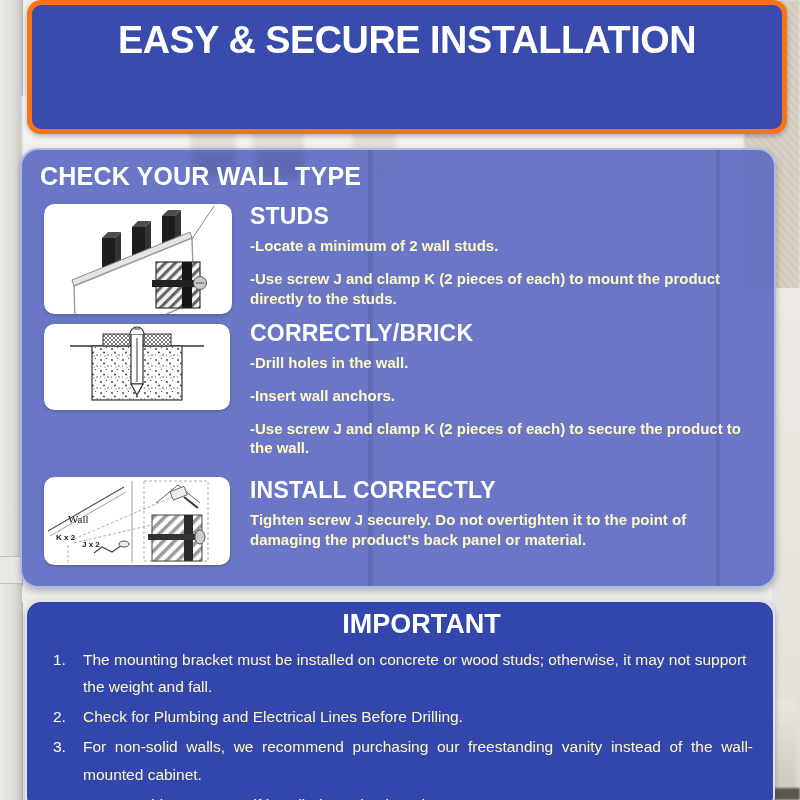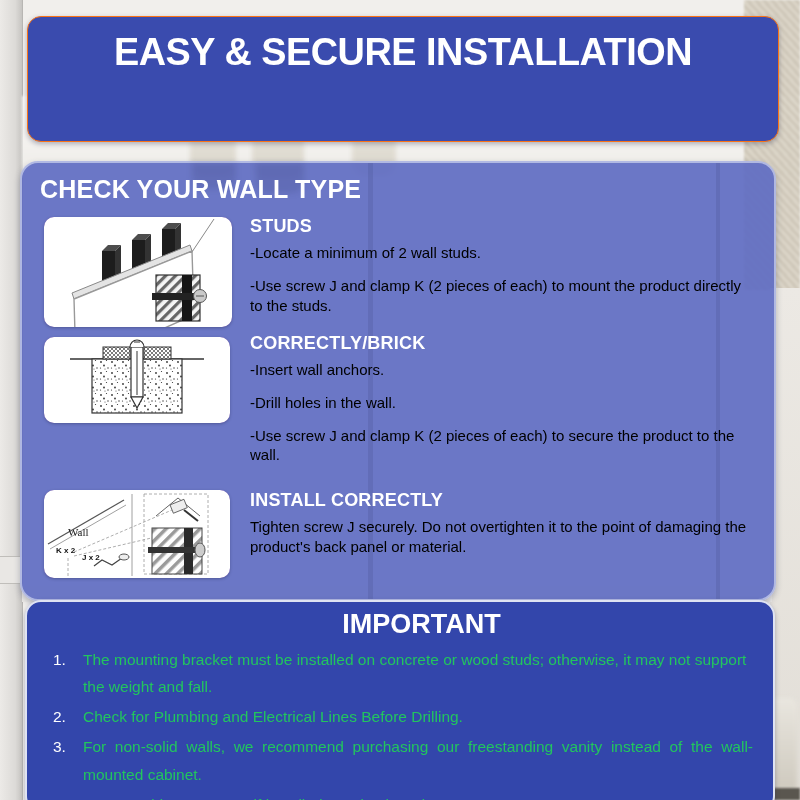--- a/index.html
+++ b/index.html
@@ -24,51 +24,51 @@
   .bg-right-wall{position:absolute;right:0;top:288px;width:30px;height:512px;
     background:linear-gradient(180deg,#ece9e4,#e2ded7);}
   .bg-bottle{position:absolute;right:3px;top:698px;width:44px;height:92px;
     background:linear-gradient(180deg,#e9e6df,#cfcabf);border-radius:8px 8px 4px 4px;
     filter:blur(2px);}
   .bg-bottom-dark{position:absolute;right:0;bottom:0;width:34px;height:12px;
     background:#5a564f;filter:blur(1px);}
   .bg-midgap{position:absolute;left:22px;top:586px;right:28px;height:16px;
     background:#edebe7;}
   
-  .header-banner{position:absolute;left:27px;top:16px;width:750px;height:124px;
-    border-radius:14px;border:1px solid #f97316;
+  .header-banner{position:absolute;left:27px;top:0;width:750px;height:124px;
+    border-radius:14px;border:5px solid #f97316;
     box-shadow:0 2px 5px rgba(40,45,80,.35);text-align:center;color:#fff;}
   .header-title{margin:13px 0 2px;font-size:39px;font-weight:bold;letter-spacing:-.5px;
     transform:scaleX(.97);}
   .header-subtitle{margin:2px auto 0;width:640px;font-size:21px;line-height:1.28;
     color:#eef1fb;font-weight:500;}
   
   .wall-panel{position:absolute;left:20px;top:148px;width:756px;height:440px;
     border-radius:18px;border:2px solid rgba(235,238,250,.55);box-sizing:border-box;
-    box-shadow:0 3px 6px rgba(40,45,80,.3);color:#fff;margin-top:13px;}
+    box-shadow:0 3px 6px rgba(40,45,80,.3);color:#fff;}
   .wall-heading{position:absolute;left:18px;top:12px;margin:0;font-size:25px;
     font-weight:bold;letter-spacing:.2px;}
   .see-line{position:absolute;top:0;height:100%;background:rgba(20,25,70,.10);}
   .see-blob{position:absolute;top:0;border-radius:0 0 12px 12px;background:rgba(25,30,75,.12);
     filter:blur(3px);}
   .sec-card{position:absolute;left:22px;background:#4c1d95;border-radius:10px;
     box-shadow:0 1px 3px rgba(30,35,70,.35);overflow:hidden;}
   .sec-card svg{display:block;}
   .sec-text{position:absolute;left:228px;right:24px;}
-  .sec-title{margin:0 0 6px;font-size:18px;font-weight:bold;letter-spacing:.2px;}
-  .sec-text p{margin:0 0 13px;font-size:15px;line-height:1.32;color:#000000;}
+  .sec-title{margin:0 0 6px;font-size:23px;font-weight:bold;letter-spacing:.2px;}
+  .sec-text p{margin:0 0 13px;font-size:15px;line-height:1.32;color:#fef9c3;font-weight:bold;}
   
   .important-panel{position:absolute;left:25px;top:600px;width:750px;height:212px;
     border-radius:16px;border:2px solid #dfe3f2;box-sizing:border-box;
     box-shadow:0 2px 5px rgba(40,45,80,.35);color:#fff;}
   .important-heading{margin:7px 0 6px;text-align:center;font-size:27px;font-weight:bold;padding-left:43px;}
   .important-list{margin:0 20px 0 26px;}
   .important-item{display:flex;margin-bottom:3px;}
   .important-num{flex:0 0 30px;font-size:15.5px;line-height:1.75;}
-  .important-text{flex:1;margin:0;font-size:15.5px;line-height:1.75;color:#22c55e;}
+  .important-text{flex:1;margin:0;font-size:15.5px;line-height:1.75;color:#fef9c3;}
   .justify{text-align:justify;}
 </style>
 </head>
 <body>
 
 <div class="canvas">
 
   <div class="bg">
     <div class="bg-left-cabinet"></div>
     <div class="bg-left-seam"></div>
@@ -163,22 +163,22 @@
           <rect x="87" y="10" width="12" height="50" fill="#fff" stroke="#333" stroke-width="1.2"></rect>
           <polygon points="87,60 99,60 93,71" fill="#fff" stroke="#333" stroke-width="1.2"></polygon>
           <line x1="93" y1="14" x2="93" y2="58" stroke="#777" stroke-width="1.5"></line>
           <path d="M86,10 a7,7 0 0 1 14,0" fill="#fff" stroke="#333" stroke-width="1.2"></path>
           <line x1="90" y1="5" x2="96" y2="5" stroke="#333" stroke-width="1"></line>
         </g>
       </svg>
     </div>
     <div class="sec-text" style="top:170px;">
       <h3 class="sec-title">CORRECTLY/BRICK</h3>
+      <p>-Drill holes in the wall.</p>
       <p>-Insert wall anchors.</p>
-      <p>-Drill holes in the wall.</p>
       <p>-Use screw J and clamp K (2 pieces of each) to secure the product to the wall.</p>
     </div>
 
     <div class="sec-card" style="top:327px;width:186px;height:88px;">
       <svg width="186" height="88" viewBox="0 0 186 88">
         <defs>
           <pattern id="hatchB" width="8" height="8" patternUnits="userSpaceOnUse" patternTransform="rotate(45)">
             <rect width="8" height="8" fill="#fdfdfd"></rect>
               <rect width="3.5" height="8" fill="#9a9a9a"></rect>
           </pattern>

